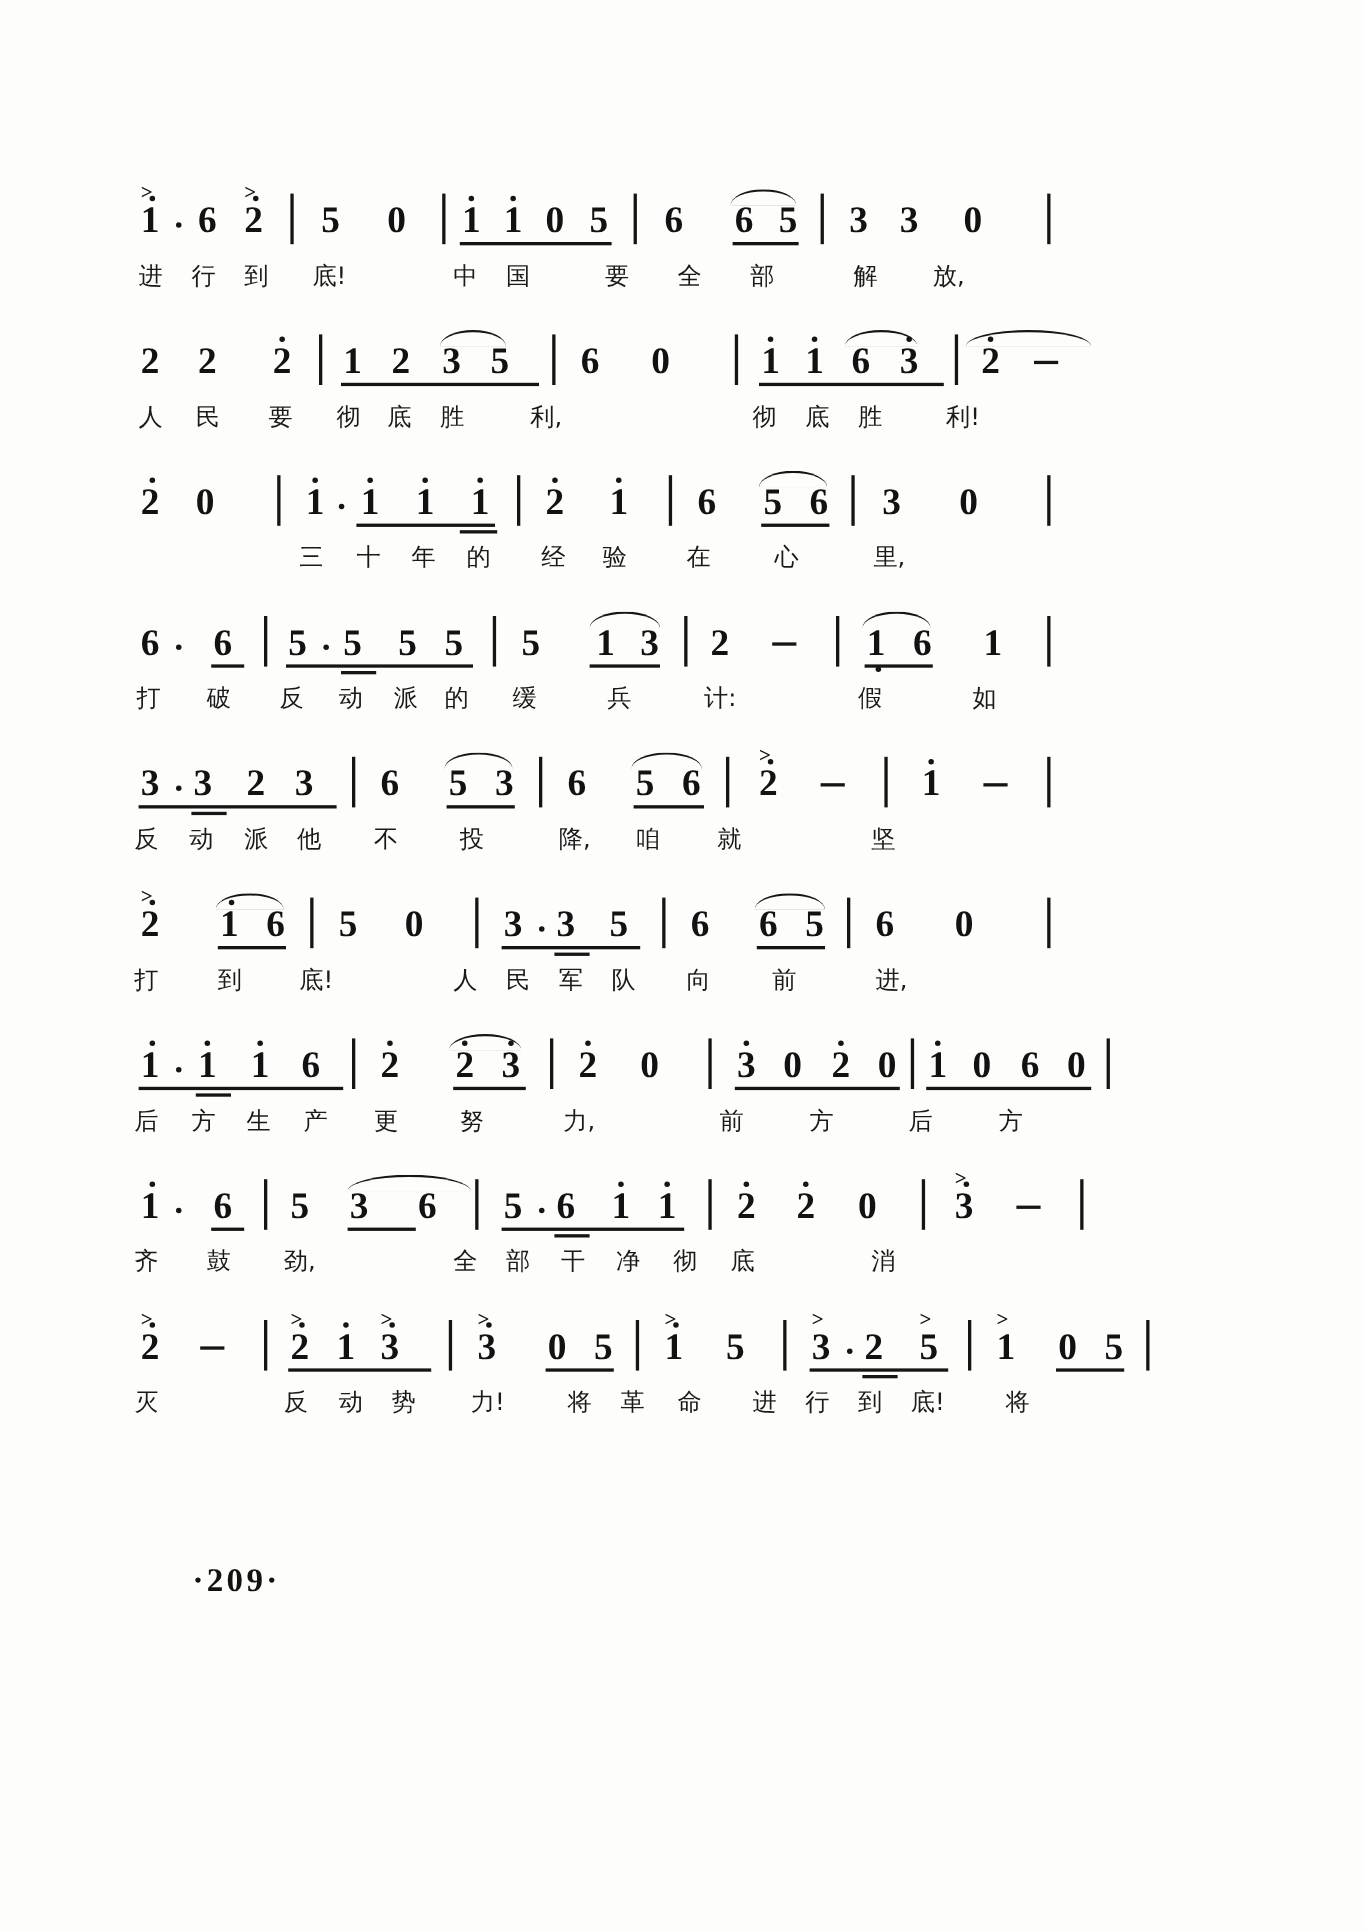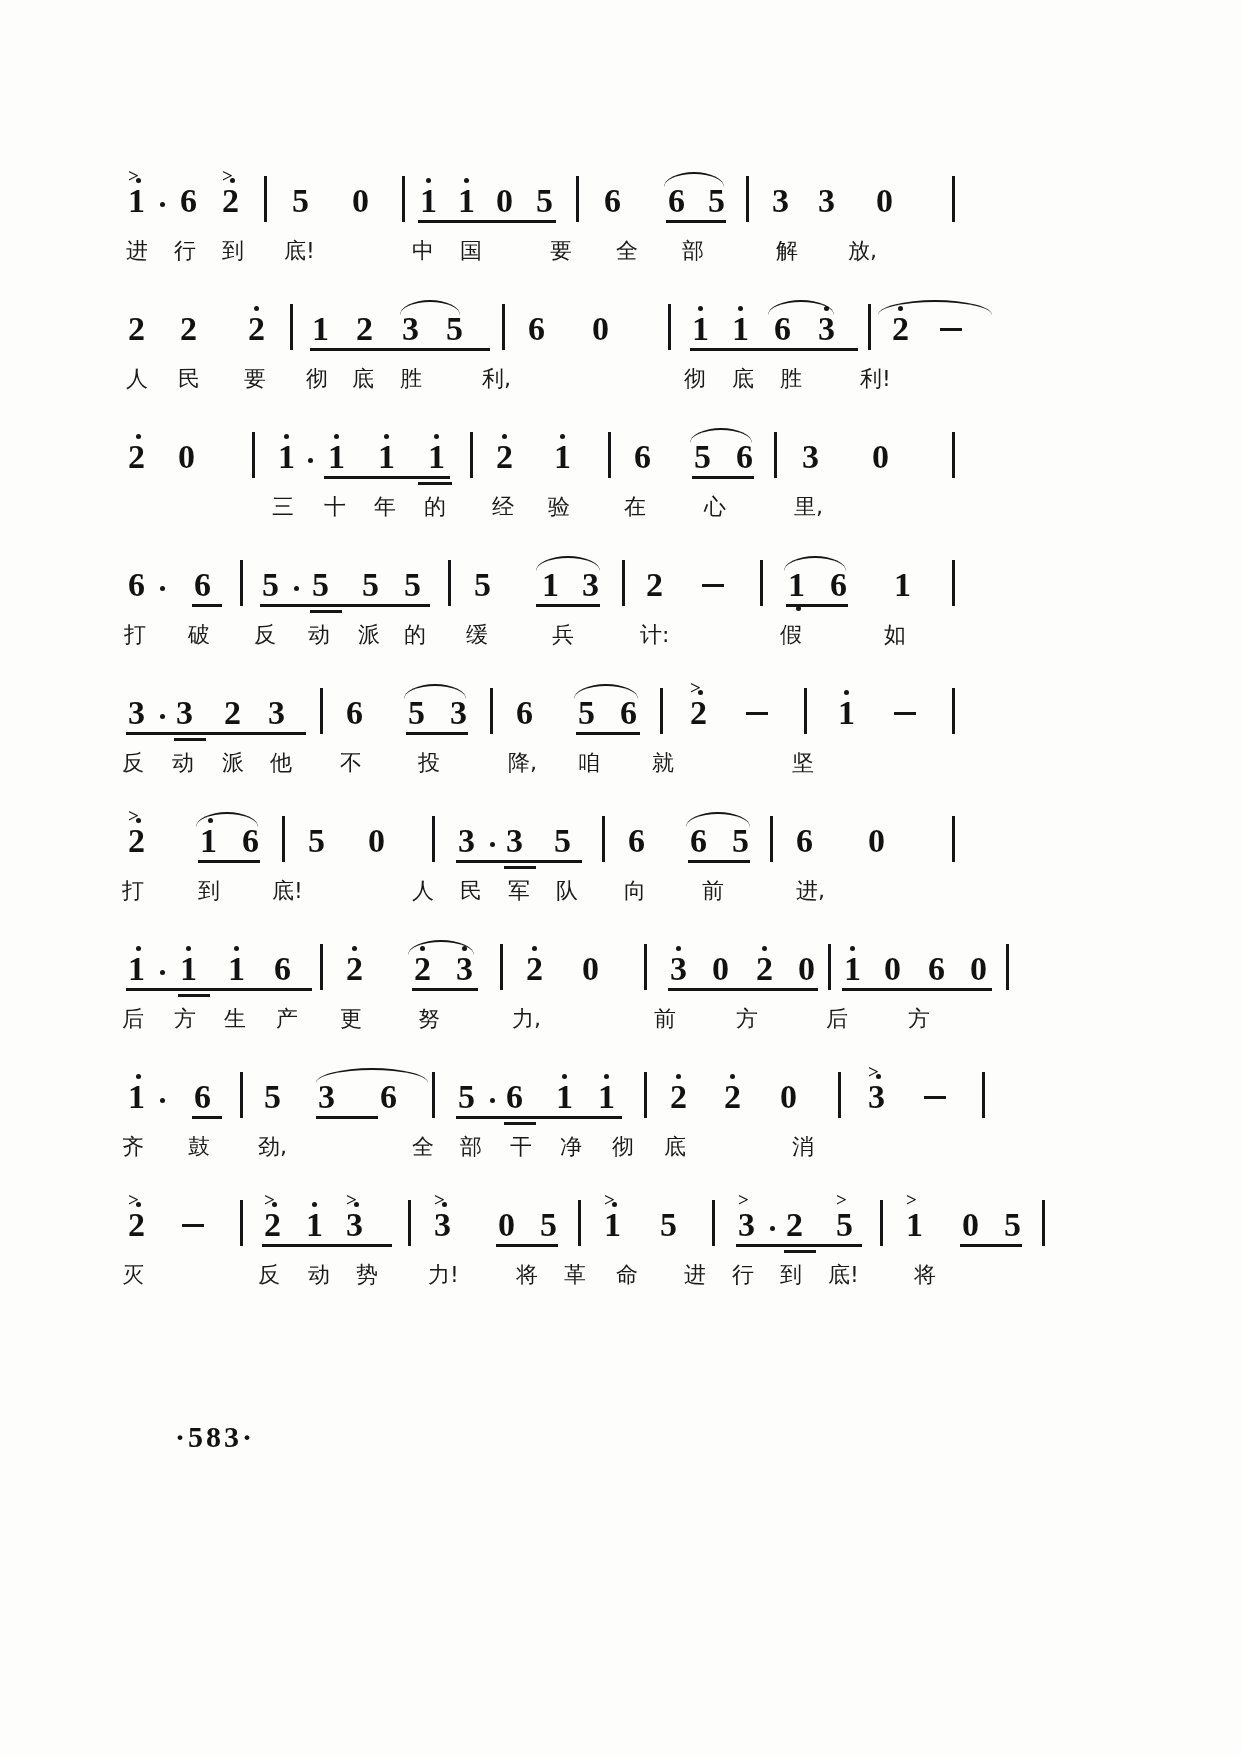--- a/index.html
+++ b/index.html
@@ -584,15 +584,15 @@
         <span class="ly" style="left:572px;">进</span>
         <span class="ly" style="left:620px;">行</span>
         <span class="ly" style="left:668px;">到</span>
         <span class="ly" style="left:716px;">底!</span>
         <span class="ly" style="left:802px;">将</span>
       </div>
     </div>
 
   </div>
 
-  <div class="pagenum">·583·</div>
+  <div class="pagenum">·209·</div>
 
 </div>
 
 </body></html>

